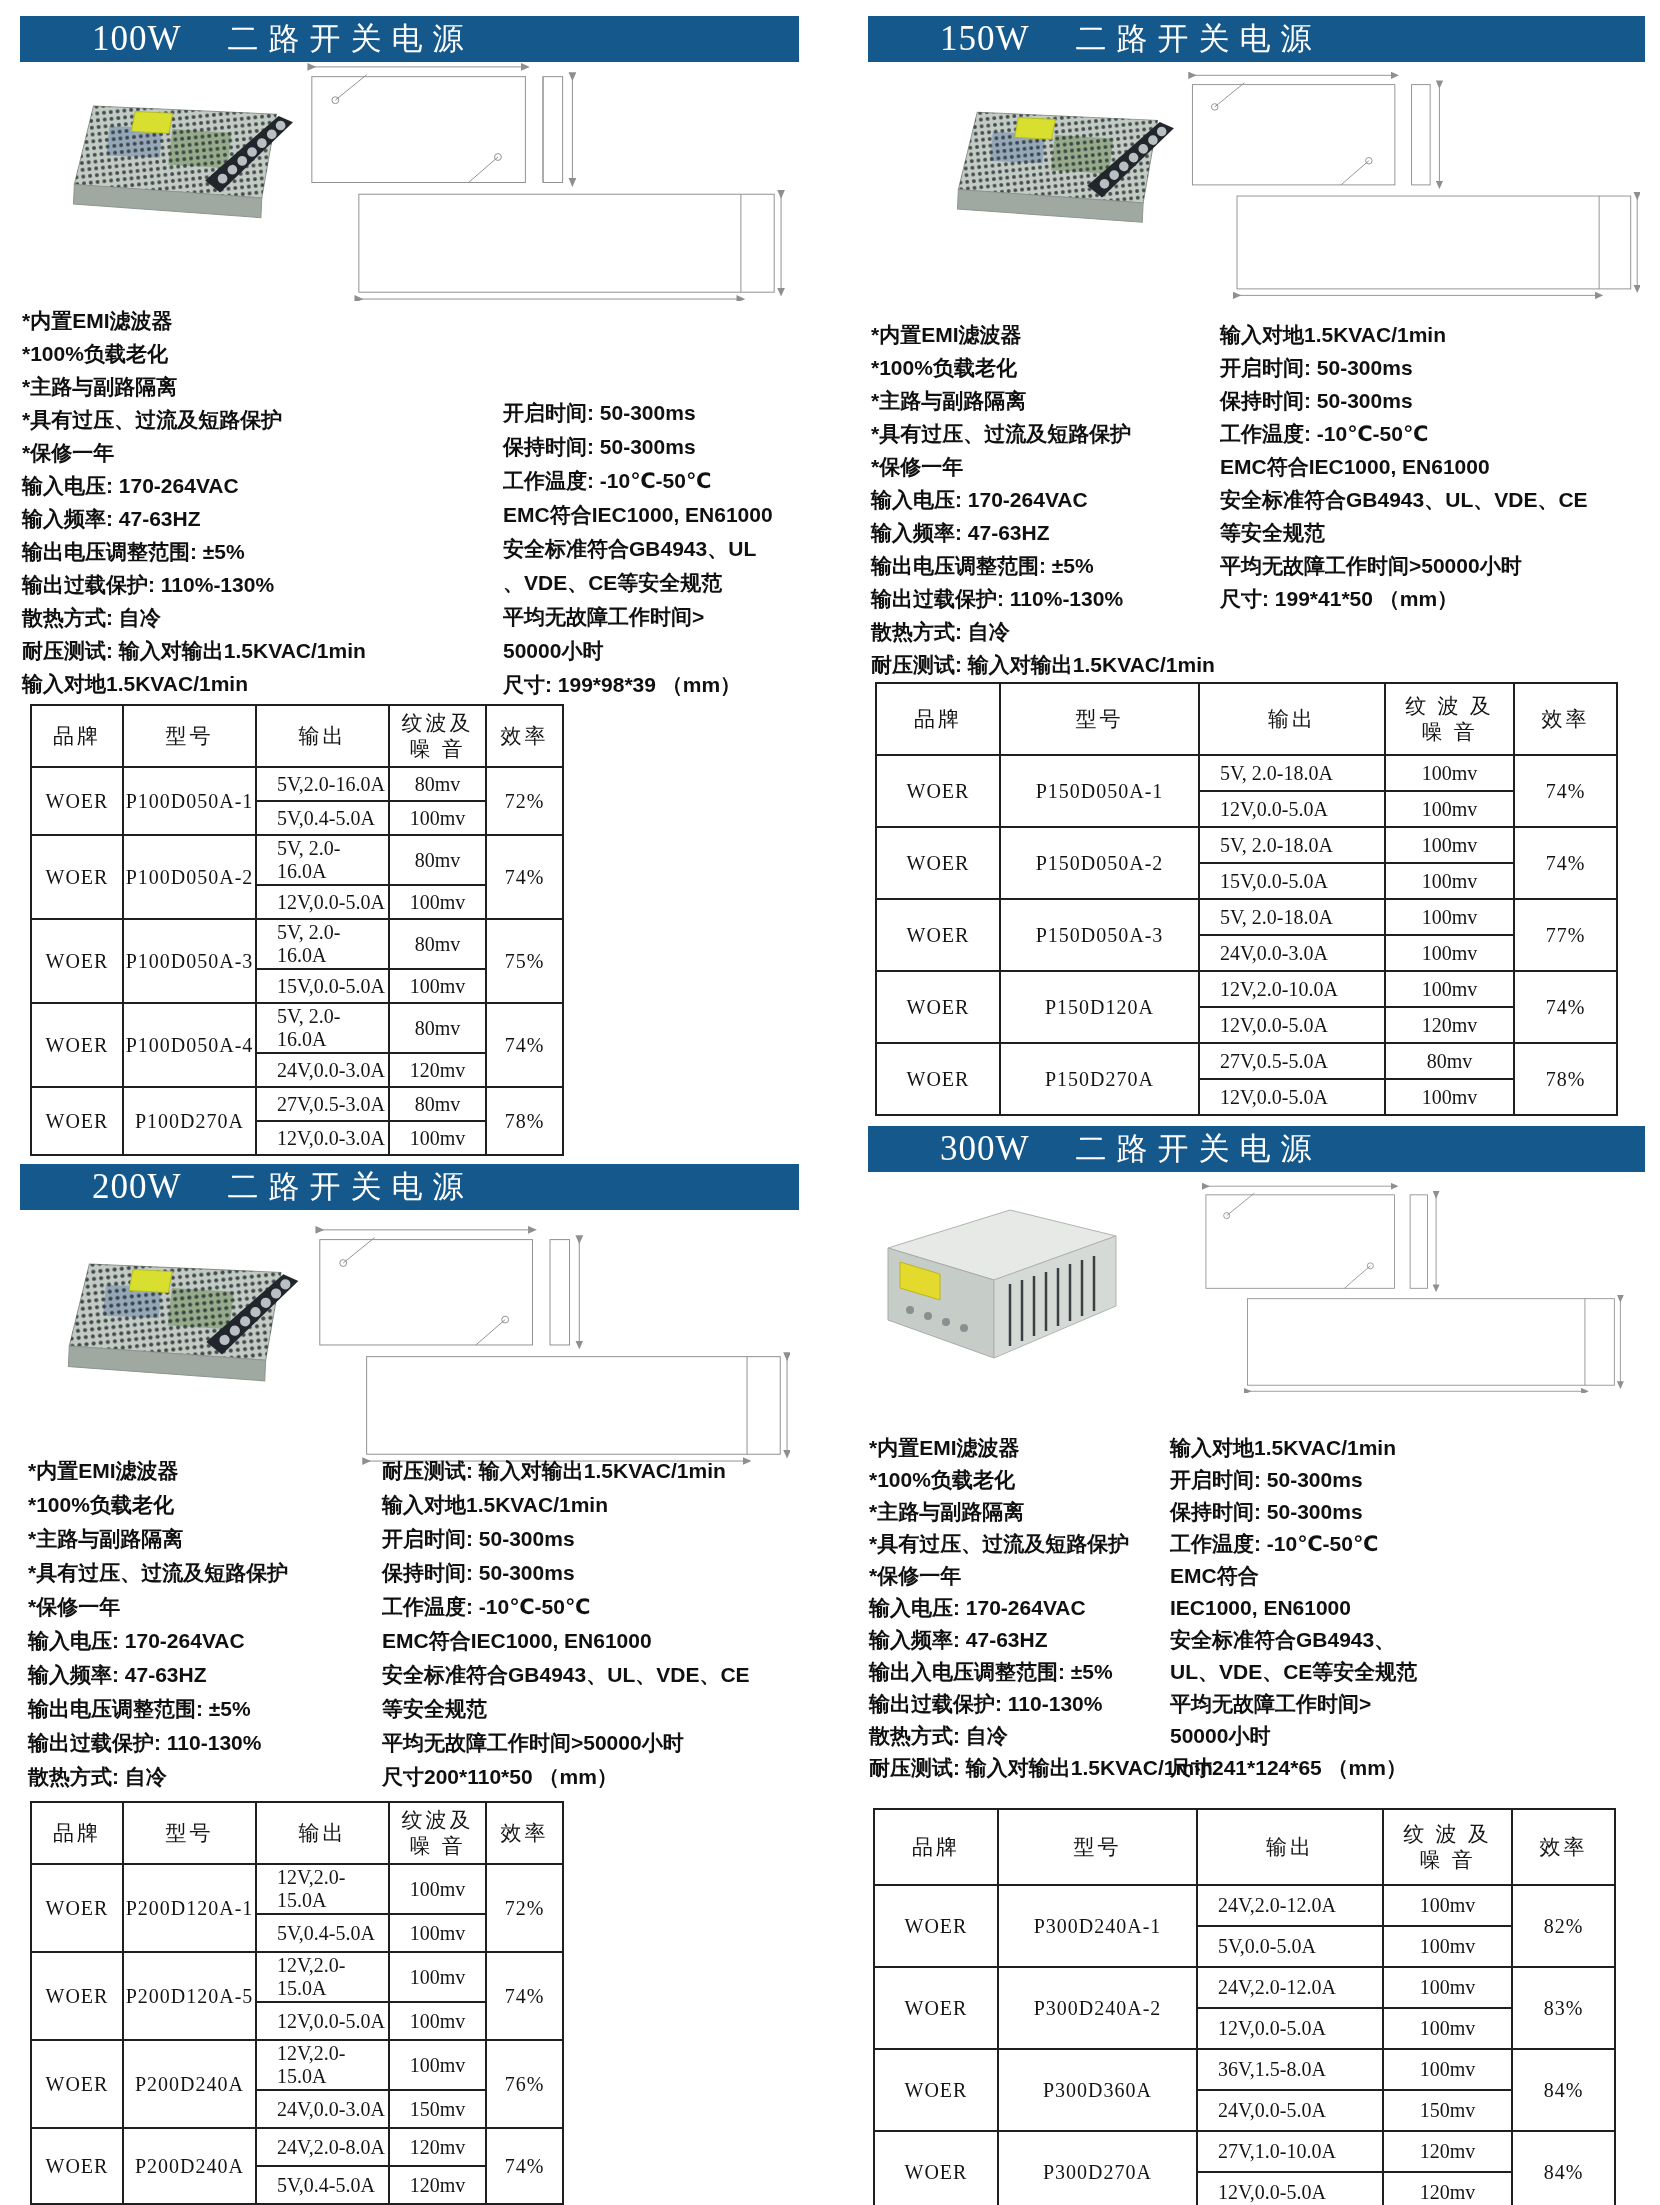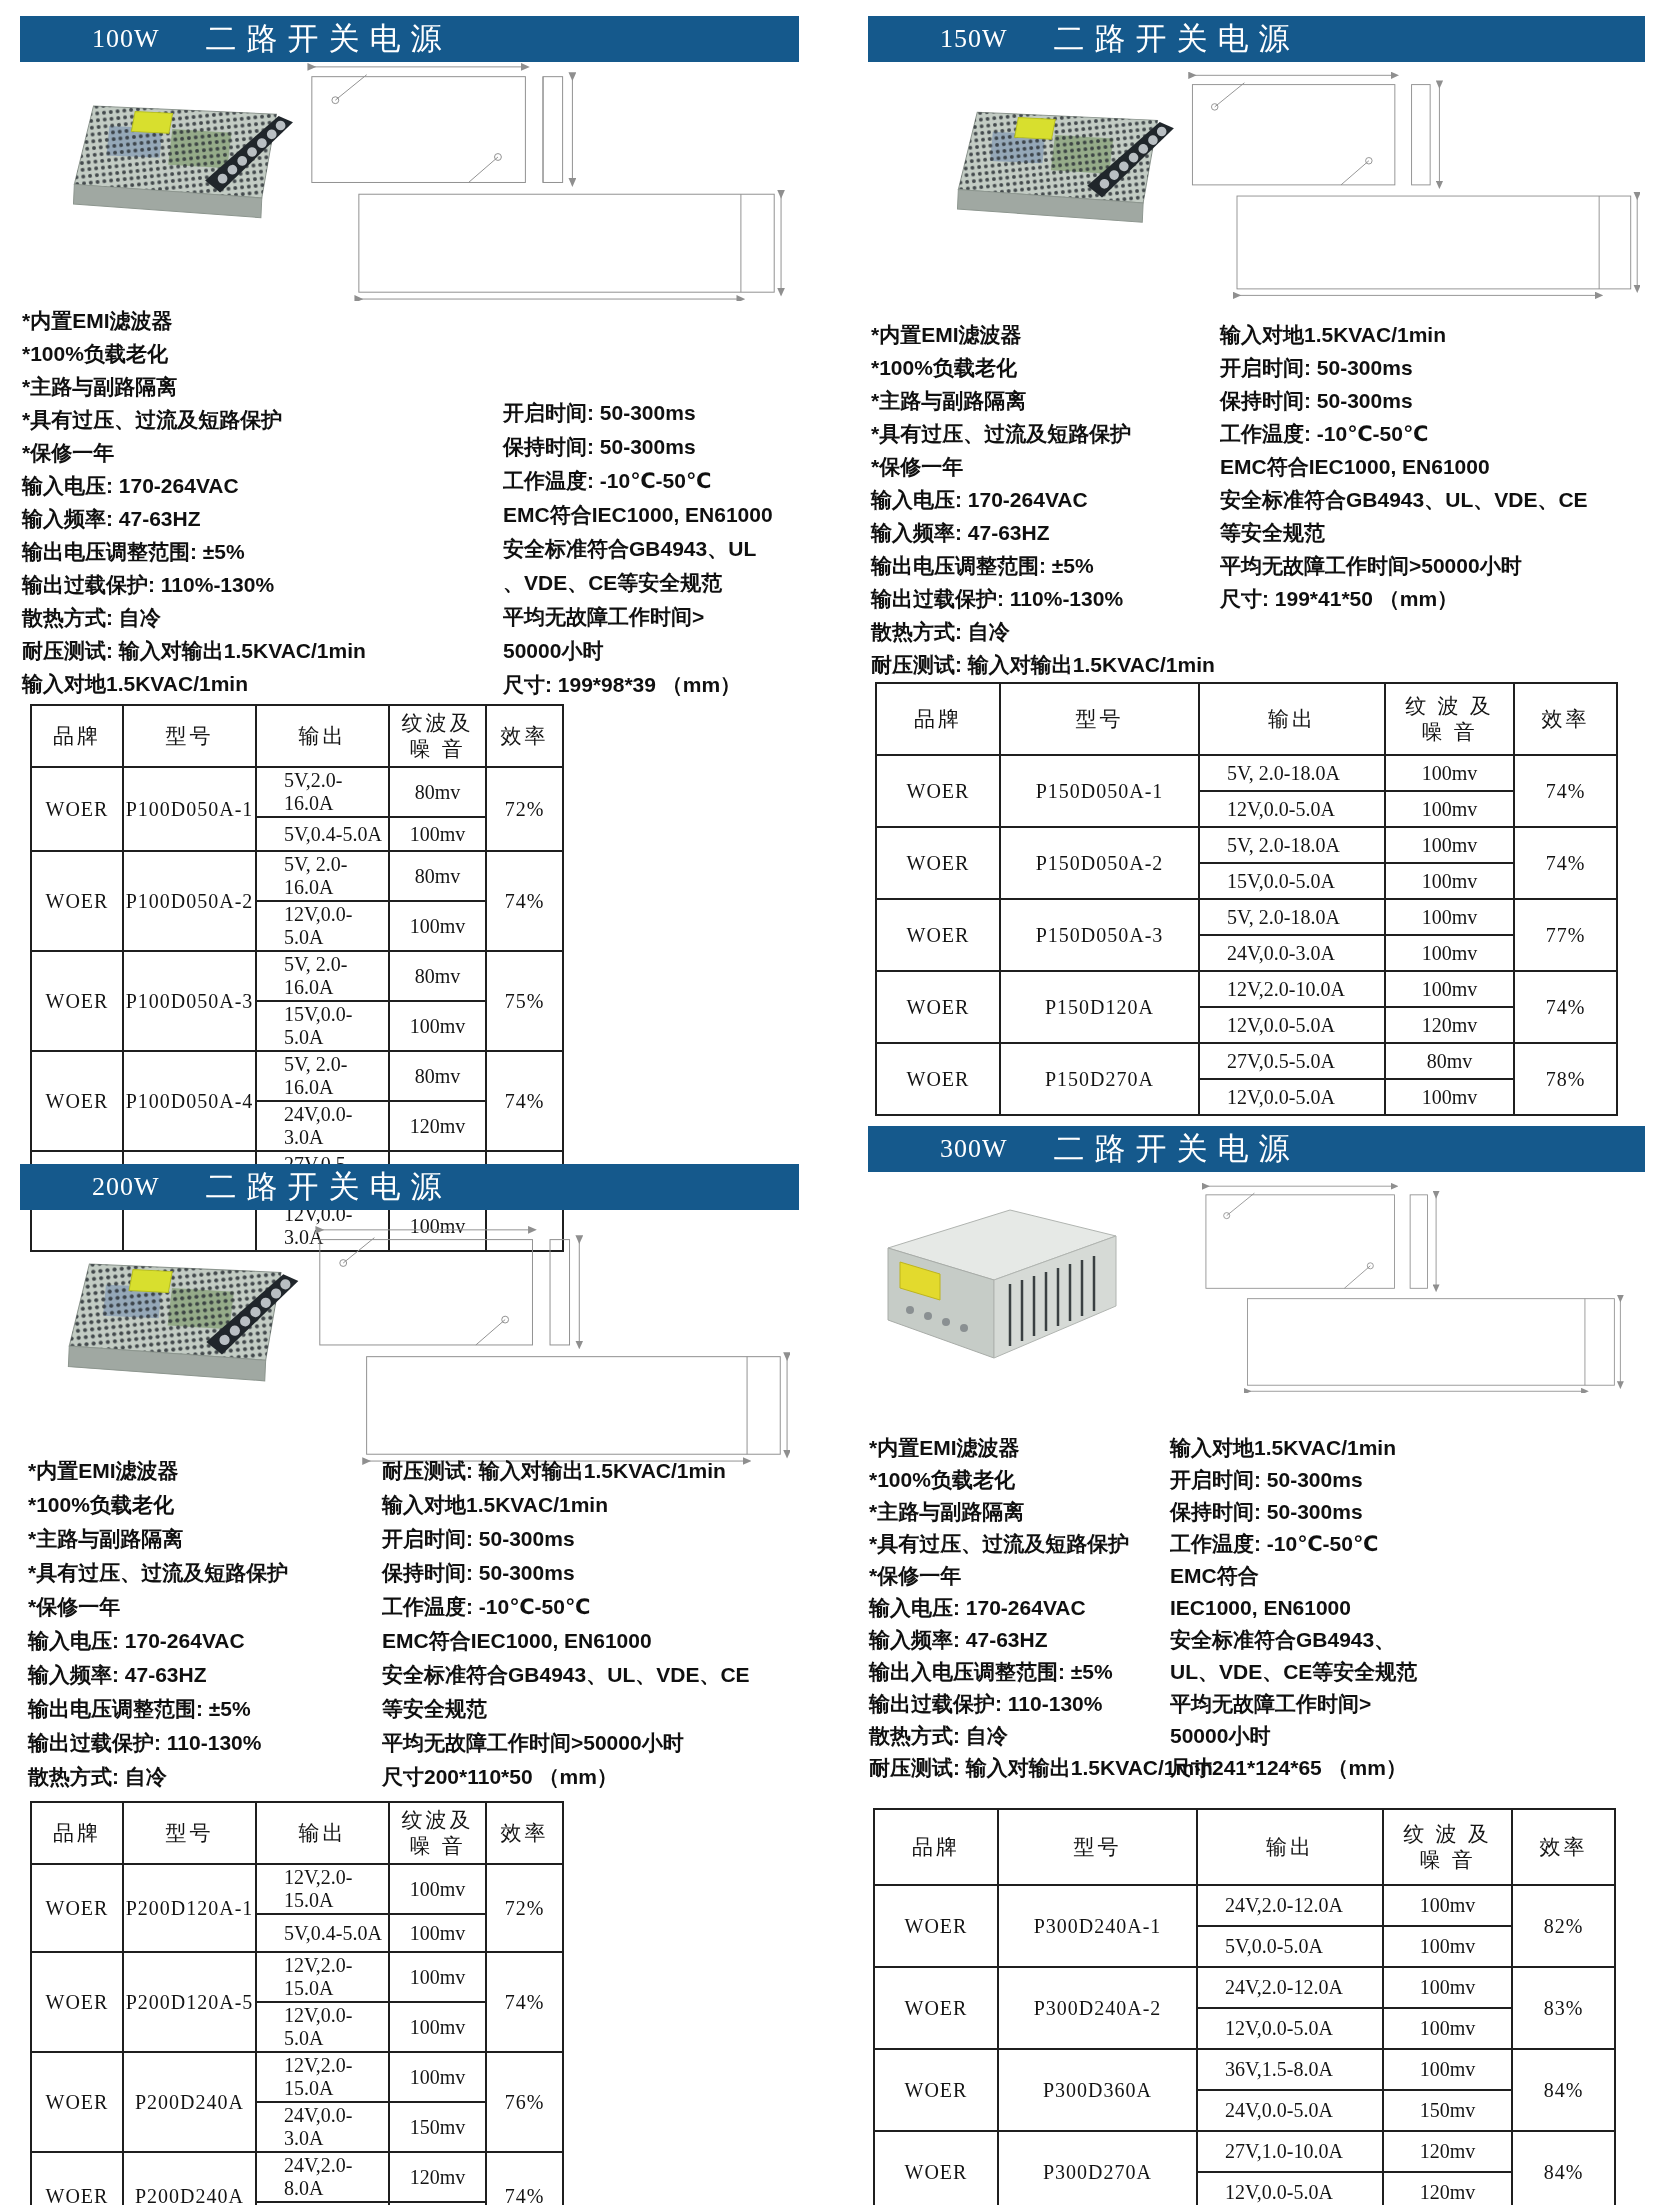--- a/index.html
+++ b/index.html
@@ -13,21 +13,21 @@
   #q2{left:855px;top:16px;width:790px;height:1094px;text-decoration:underline;}
   #q3{left:20px;top:1164px;width:779px;height:1074px;}
   #q4{left:855px;top:1126px;width:790px;height:1074px;text-decoration:underline;}
 
   .qhead{
     position:absolute;top:0;height:46px;background:#15598c;color:#ffffff;
     display:flex;align-items:center;font-family:"Liberation Serif","DejaVu Serif",serif;
   }
   #q1 .qhead,#q3 .qhead{left:0;width:779px;}
   #q2 .qhead,#q4 .qhead{left:13px;width:777px;}
-  .qhead .power{font-size:26px;margin-left:72px;letter-spacing:1px;}
+  .qhead .power{font-size:35px;margin-left:72px;letter-spacing:1px;}
   .qhead .name{font-size:31px;margin-left:46px;letter-spacing:10px;}
 
   .photo{position:absolute;}
   #q1 .photo{left:38px;top:52px;width:245px;height:185px;}
   #q2 .photo{left:88px;top:55px;width:240px;height:190px;}
   #q3 .photo{left:33px;top:57px;width:255px;height:200px;}
   #q4 .photo{left:15px;top:62px;width:255px;height:190px;}
   .photo svg{width:100%;height:100%;}
 
   .drawing{position:absolute;}
@@ -71,21 +71,21 @@
   }
   #q1 .spec-table th,#q3 .spec-table th{height:58px;}
   #q2 .spec-table th{height:68px;}
   #q4 .spec-table th{height:72px;}
   .spec-table td{font-size:20px;vertical-align:middle;}
   #q1 .spec-table td{height:30px;}
   #q2 .spec-table td{height:32px;}
   #q3 .spec-table td{height:34px;}
   #q4 .spec-table td{height:37px;}
   .spec-table td.brand,.spec-table td.model,.spec-table td.eff{text-align:center;letter-spacing:1px;}
-  .spec-table td.out{text-align:left;padding-left:27px;}
+  .spec-table td.out{text-align:left;padding-left:20px;}
   .spec-table td.rip{text-align:center;}
   .spec-table tr.rA td.out,.spec-table tr.rA td.rip{border-bottom-width:1px;}
   .riph div{line-height:26px;}
 </style>
 </head>
 <body>
 
 <svg width="0" height="0" style="position:absolute">
   <defs>
     <pattern id="mesh" width="7" height="7" patternUnits="userSpaceOnUse">

